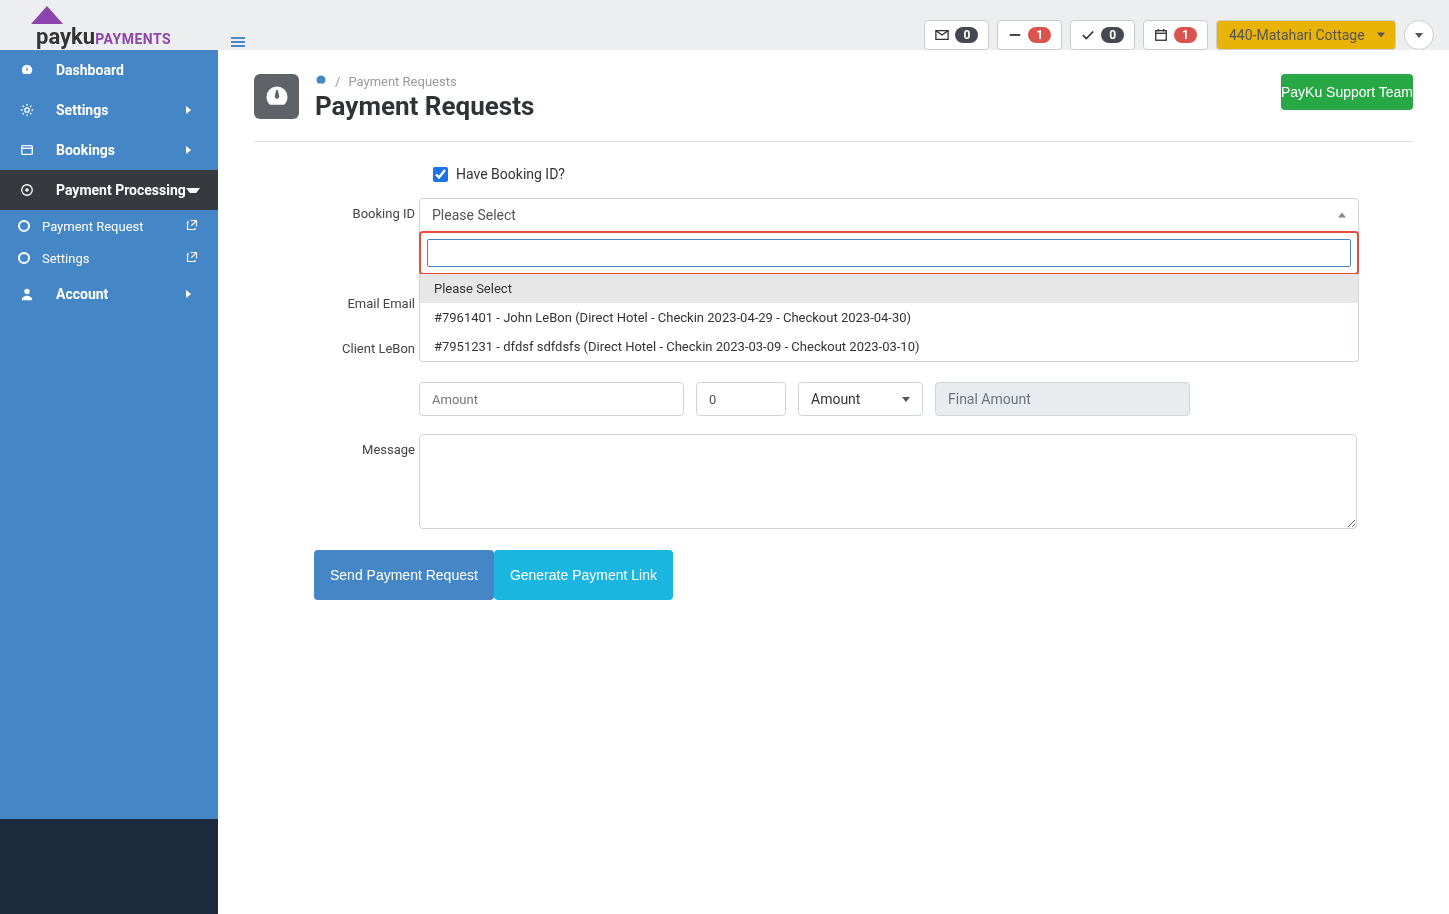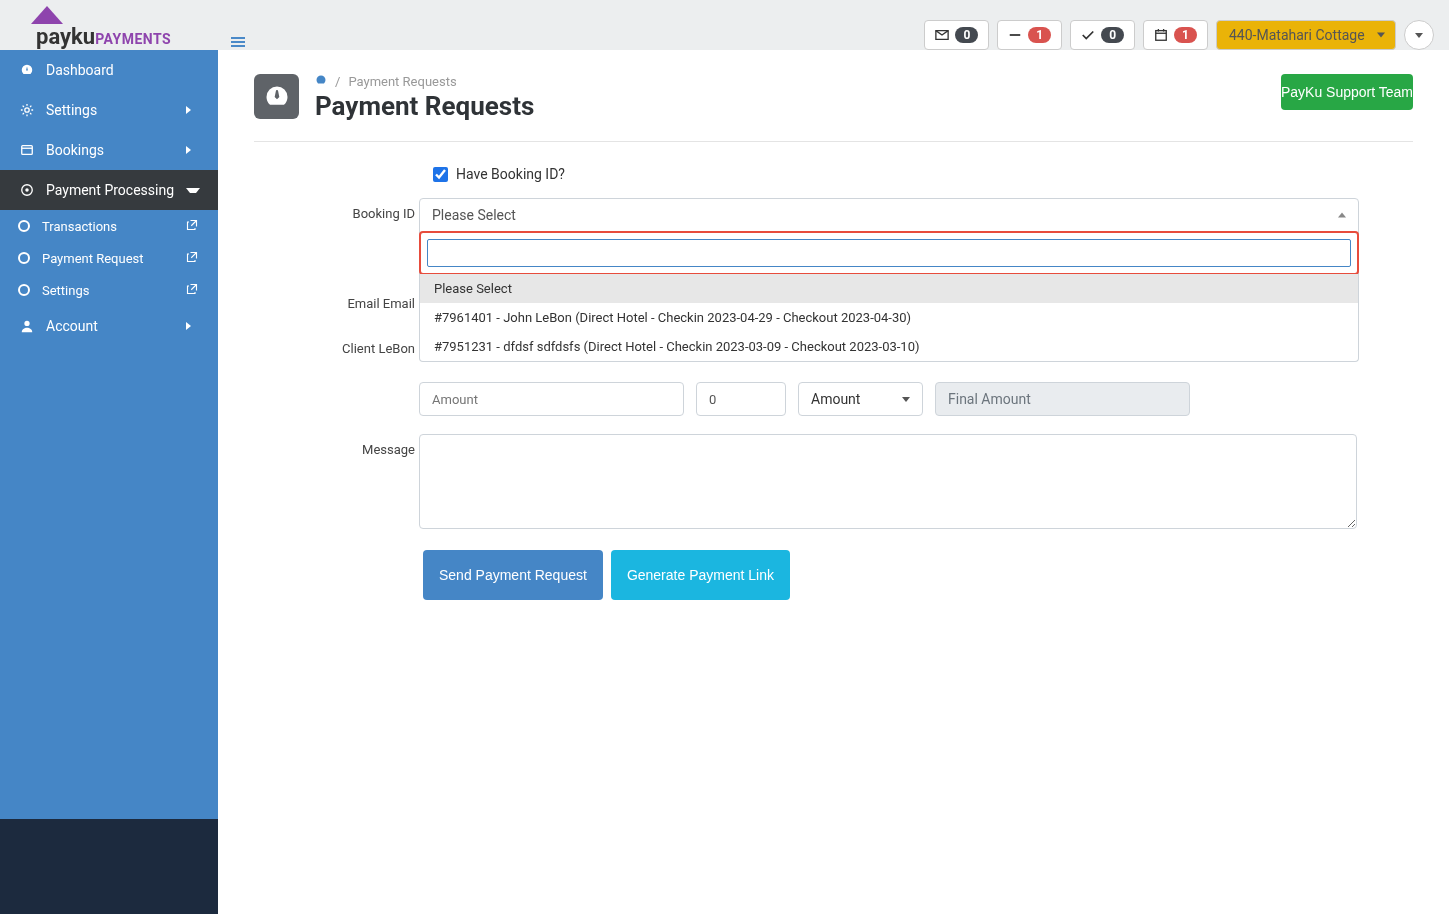--- a/index.html
+++ b/index.html
@@ -20,21 +20,21 @@
 .pill { background: #444950; color: #fff; border-radius: 10px; padding: 1px 8px; font-size: 12px; font-weight: 700; }
 .pill.red { background: #d9534f; }
 .property-select { border: 1px solid #ccc; border-radius: 4px; background: #eab308; height: 30px; padding: 0 28px 0 12px; display: flex; align-items: center; min-width: 180px; position: relative; cursor: pointer; color: #555; }
 .property-select .caret { position: absolute; right: 10px; top: 50%; transform: translateY(-50%); }
 .round-btn { width: 30px; height: 30px; border: 1px solid #ccc; border-radius: 50%; background: #fff; display: flex; align-items: center; justify-content: center; cursor: pointer; }
 
 
 .sidebar { position: absolute; left: 0; top: 50px; bottom: 0; width: 218px; background: #4586c6; color: #fff; }
 .sidebar .nav-item { display: flex; align-items: center; height: 40px; padding: 0 18px; cursor: pointer; font-size: 14px; }
 .sidebar .nav-item .n-icon { width: 18px; display: flex; align-items: center; justify-content: center; }
-.sidebar .nav-item .n-label { margin-left: 10px; flex: 1; }
+.sidebar .nav-item .n-label { margin-left: 20px; flex: 1; font-weight: bold; }
 .sidebar .nav-item .chev { width: 14px; }
 .sidebar .nav-item.dark { background: #363a3e; }
 .sidebar .sub-item { display: flex; align-items: center; height: 32px; padding: 0 18px; cursor: pointer; font-size: 13px; }
 .sidebar .sub-item .circle { width: 12px; height: 12px; border: 2px solid #fff; border-radius: 50%; }
 .sidebar .sub-item .n-label { margin-left: 12px; flex: 1; }
 .sidebar .ext-icon { width: 14px; }
 .sidebar-footer { position: absolute; bottom: 0; left: 0; right: 0; height: 95px; background: #1c2a3e; }
 
 
 .main { position: absolute; left: 218px; right: 0; top: 50px; bottom: 0; padding: 24px 36px; overflow: auto; }
@@ -64,21 +64,21 @@
 .dropdown-option { padding: 7px 14px; font-size: 13px; cursor: pointer; }
 .dropdown-option.highlighted { background: #e7e7e7; }
 
 .input-control { border: 1px solid #ced4da; border-radius: 4px; height: 34px; padding: 0 12px; width: 100%; font-family: inherit; font-size: 13px; color: #555; }
 .amount-row { display: flex; gap: 12px; align-items: center; }
 .amount-input { width: 265px; }
 .discount-input { width: 90px; }
 .amount-type { width: 125px; border: 1px solid #ced4da; border-radius: 4px; height: 34px; padding: 0 12px; display: flex; align-items: center; justify-content: space-between; cursor: pointer; color: #333; }
 .final-amount { width: 255px; border: 1px solid #ced4da; border-radius: 4px; height: 34px; padding: 0 12px; background: #e9ecef; color: #6c757d; display: flex; align-items: center; }
 .textarea-control { width: 100%; max-width: 938px; border: 1px solid #ced4da; border-radius: 4px; height: 95px; padding: 10px 12px; font-family: inherit; font-size: 13px; resize: both; }
-.btn-row { margin-left: 109px; display: flex; gap: 8px; }
+.btn-row { display: flex; }
 .btn-primary { background: #4586c6; color: #fff; border: none; border-radius: 4px; padding: 9px 16px; font-size: 14px; cursor: pointer; }
 .btn-info { background: #1bb6e0; color: #fff; border: none; border-radius: 4px; padding: 17px 16px; font-size: 14px; cursor: pointer; }
 
 .caret-down { width: 0; height: 0; border-left: 4px solid transparent; border-right: 4px solid transparent; border-top: 5px solid #555; display: inline-block; }
 .caret-up-sm { width: 0; height: 0; border-left: 4px solid transparent; border-right: 4px solid transparent; border-bottom: 5px solid #888; display: inline-block; }
 .chev-right { width: 0; height: 0; border-top: 4px solid transparent; border-bottom: 4px solid transparent; border-left: 5px solid #fff; display: inline-block; }
 .chev-down-w { width: 0; height: 0; border-left: 4px solid transparent; border-right: 4px solid transparent; border-top: 5px solid #fff; display: inline-block; }
 </style>
 </head>
 <body>
@@ -165,27 +165,20 @@
   </div>
   <div class="nav-item dark">
     <span class="n-icon">
         <svg width="14" height="14" viewBox="0 0 16 16">
           <circle cx="8" cy="8" r="6" fill="none" stroke="#fff" stroke-width="1.5"></circle>
           <circle cx="8" cy="8" r="2" fill="#fff"></circle>
         </svg>
       </span>
     <span class="n-label">Payment Processing</span>
     <span class="chev chev-down-w"></span>
-  </div>
-  <div class="sub-item purple">
-    <span class="circle"></span>
-    <span class="n-label">Transactions</span>
-    <span class="ext-icon"><svg width="12" height="12" viewBox="0 0 16 16">
-          <path d="M6 2h8v8M14 2L7 9M4 4H2v10h10v-2" fill="none" stroke="#fff" stroke-width="1.5"></path>
-        </svg></span>
   </div>
   <div class="sub-item active-dark">
     <span class="circle"></span>
     <span class="n-label">Payment Request</span>
     <span class="ext-icon"><svg width="12" height="12" viewBox="0 0 16 16">
           <path d="M6 2h8v8M14 2L7 9M4 4H2v10h10v-2" fill="none" stroke="#fff" stroke-width="1.5"></path>
         </svg></span>
   </div>
   <div class="sub-item purple">
     <span class="circle"></span>

